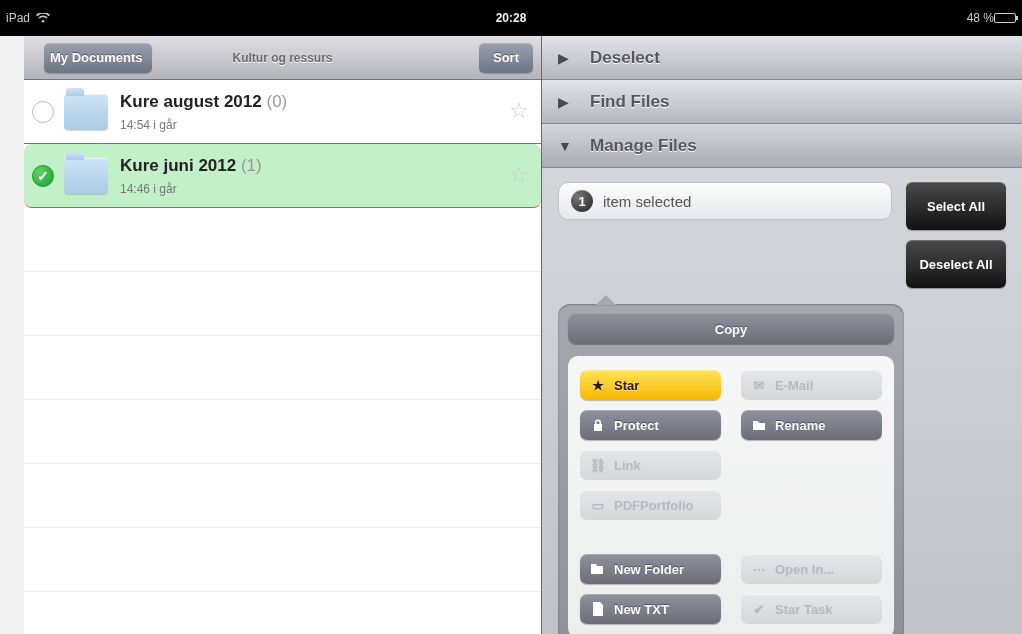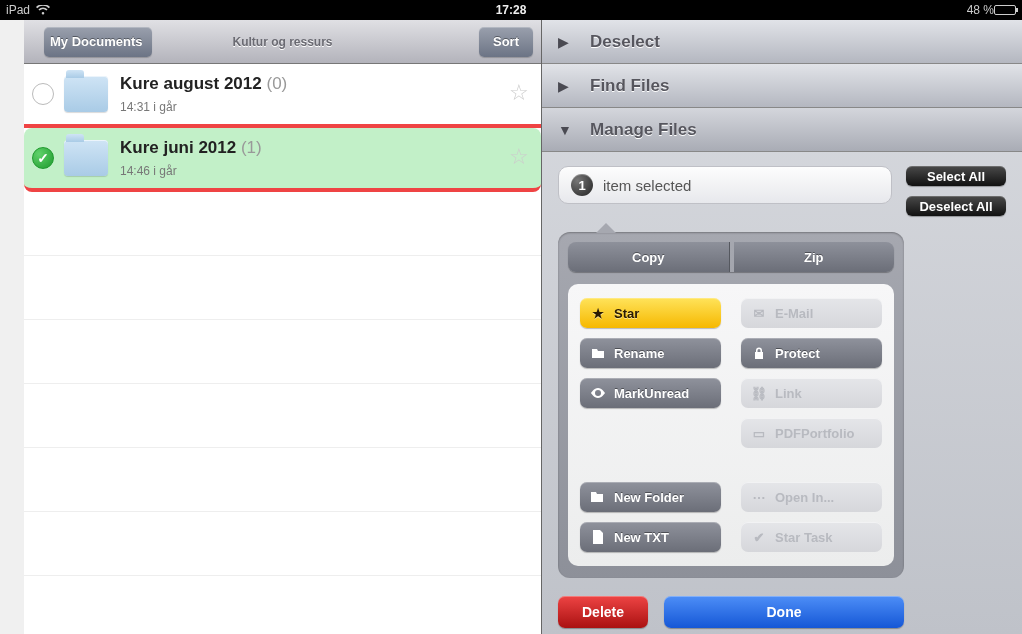--- a/index.html
+++ b/index.html
@@ -1,20 +1,20 @@
 <!DOCTYPE html>
 <html><head>
 <meta charset="utf-8">
 <style>
   * { box-sizing: border-box; margin: 0; padding: 0; font-family: -apple-system, Helvetica, Arial, sans-serif; }
   body { width: 1022px; height: 634px; overflow: hidden; background: #f0f0f0; }
 
   
   .status-bar {
-    height: 20px; background: #000; color: #ccc; display: flex;
+    height: 36px; background: #000; color: #ccc; display: flex;
     align-items: center; font-size: 12px; padding: 0 6px;
   }
   .status-bar .left { display: flex; align-items: center; gap: 6px; flex: 1; }
   .status-bar .center { flex: 1; text-align: center; font-weight: bold; color: #eee; }
   .status-bar .right { flex: 1; display: flex; justify-content: flex-end; align-items: center; gap: 0; }
   .battery-icon { width: 22px; height: 10px; border: 1px solid #ccc; border-radius: 2px; position: relative; }
   .battery-icon::after { content:""; position:absolute; right:-3px; top:2px; width:2px; height:4px; background:#ccc; }
   .battery-fill { height:100%; width:48%; background:#ccc; }
   .wifi-icon { font-size: 11px; }
 
@@ -53,21 +53,21 @@
     background: linear-gradient(#9aa0ad,#6c7485); color:#fff;
     font-size:13px; font-weight:bold; border-radius:5px;
     border:none; cursor:pointer;
     text-shadow: 0 -1px 0 rgba(0,0,0,0.4);
     box-shadow: inset 0 1px 0 rgba(255,255,255,0.25), 0 1px 1px rgba(0,0,0,0.2);
   }
 
   .file-list { flex:1; background:#fff; overflow:auto; }
   .row {
     display:flex; align-items:center; height:64px;
-    border-bottom:4px solid #ef4444; padding: 0 8px;
+    border-bottom:1px solid #ef4444; padding: 0 8px;
   }
   .row.selected { background:#c2f0c8;border-radius:8px; }
   .check {
     width:22px; height:22px; border:1px solid #bbb; border-radius:50%;
     background:#fff; display:flex; align-items:center; justify-content:center;
     margin-right:10px; cursor:pointer; flex-shrink:0;
   }
   .check.checked { background: radial-gradient(circle at 30% 30%, #5fd26a, #1f9a2e); border-color:#1f9a2e; }
   .check.checked::after { content:"✓"; color:#fff; font-size:14px; font-weight:bold; }
   .folder-icon {
@@ -114,21 +114,21 @@
   }
   .sel-badge {
     width:22px; height:22px; border-radius:50%;
     background: radial-gradient(circle at 30% 30%, #777,#222);
     color:#fff; font-size:13px; font-weight:bold;
     display:flex; align-items:center; justify-content:center;
     box-shadow: inset 0 1px 0 rgba(255,255,255,.3);
   }
   .side-btns { display:flex; flex-direction:column; gap:10px; }
   .blk-btn {
-    width:100px; height:20px; border:none; border-radius:6px;
+    width:100px; height:48px; border:none; border-radius:6px;
     background: linear-gradient(#4a4a4a,#111); color:#fff;
     font-size:13px; font-weight:bold; cursor:pointer;
     box-shadow: 0 1px 1px rgba(0,0,0,0.3), inset 0 1px 0 rgba(255,255,255,.2);
   }
 
   .panel {
     margin-top:16px; background: linear-gradient(#a6a8b0,#8d9099);
     border-radius:12px; padding:10px 10px 12px 10px;
     box-shadow: inset 0 1px 2px rgba(0,0,0,.3);
     position:relative; width: 346px;
@@ -192,21 +192,21 @@
 
 <div class="status-bar">
   <div class="left">
     <span>iPad</span>
     <span class="wifi-icon">
       <svg width="14" height="10" viewBox="0 0 14 10">
           <path fill="#ccc" d="M7 9.5a1.3 1.3 0 100-2.6 1.3 1.3 0 000 2.6zM3.6 5.6a5 5 0 016.8 0l1.2-1.2a6.7 6.7 0 00-9.2 0l1.2 1.2zM1.2 3.2a8.3 8.3 0 0111.6 0L14 2A10 10 0 000 2l1.2 1.2z"></path>
         </svg>
     </span>
   </div>
-  <div class="center">17:28</div>
+  <div class="center">20:28</div>
   <div class="right">
     <span>48 %</span>
     <span class="battery-icon"><span class="battery-fill"></span></span>
   </div>
 </div>
 
 <div class="main">
 
   <div class="left-pane">
     <div class="nav-header">
@@ -220,21 +220,21 @@
     <div class="file-list">
 
       <div class="row">
         <div class="check"></div>
         <div class="folder-icon"></div>
         <div class="row-text">
           <div class="row-title">
             <span>Kure august 2012</span>
             <span class="row-count">(0)</span>
           </div>
-          <div class="row-sub">14:31 i går</div>
+          <div class="row-sub">14:54 i går</div>
         </div>
         <div class="star">☆</div>
       </div>
 
       <div class="row selected">
         <div class="check checked"></div>
         <div class="folder-icon"></div>
         <div class="row-text">
           <div class="row-title">
             <span>Kure juni 2012</span>
@@ -278,58 +278,49 @@
         </div>
         <div class="side-btns">
           <button class="blk-btn">Select All</button>
           <button class="blk-btn">Deselect All</button>
         </div>
       </div>
 
       <div class="panel">
         <div class="seg">
           <button>Copy</button>
-          <button>Zip</button>
         </div>
 
         <div class="inner-card">
           <button class="act yellow">
             <span class="ic">★</span>
             <span>Star</span>
           </button>
           <button class="act disabled">
             <span class="ic">✉</span>
             <span>E-Mail</span>
           </button>
 
+          <button class="act">
+            <span class="ic">
+              <svg width="12" height="13" viewBox="0 0 12 13">
+                  <path fill="#fff" d="M9 5V3.5a3 3 0 10-6 0V5H2v7h8V5H9zM4.5 3.5a1.5 1.5 0 113 0V5h-3V3.5z"></path>
+                </svg>
+            </span>
+            <span>Protect</span>
+          </button>
           <button class="act">
             <span class="ic">
               <svg width="14" height="12" viewBox="0 0 14 12">
                   <path fill="#fff" d="M1 2h5l1 2h6v7H1z"></path>
                 </svg>
             </span>
             <span>Rename</span>
           </button>
-          <button class="act">
-            <span class="ic">
-              <svg width="12" height="13" viewBox="0 0 12 13">
-                  <path fill="#fff" d="M9 5V3.5a3 3 0 10-6 0V5H2v7h8V5H9zM4.5 3.5a1.5 1.5 0 113 0V5h-3V3.5z"></path>
-                </svg>
-            </span>
-            <span>Protect</span>
-          </button>
-
-          <button class="act">
-            <span class="ic">
-              <svg width="16" height="10" viewBox="0 0 16 10">
-                  <path fill="#fff" d="M8 0C4 0 1 5 1 5s3 5 7 5 7-5 7-5-3-5-7-5zm0 8a3 3 0 110-6 3 3 0 010 6z"></path>
-                </svg>
-            </span>
-            <span>MarkUnread</span>
-          </button>
+
           <button class="act disabled">
             <span class="ic">⛓</span>
             <span>Link</span>
           </button>
 
           <div></div>
           <button class="act disabled">
             <span class="ic">▭</span>
             <span>PDFPortfolio</span>
           </button>

